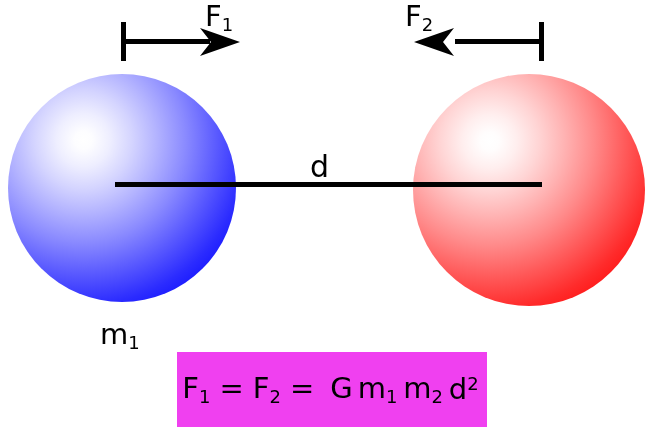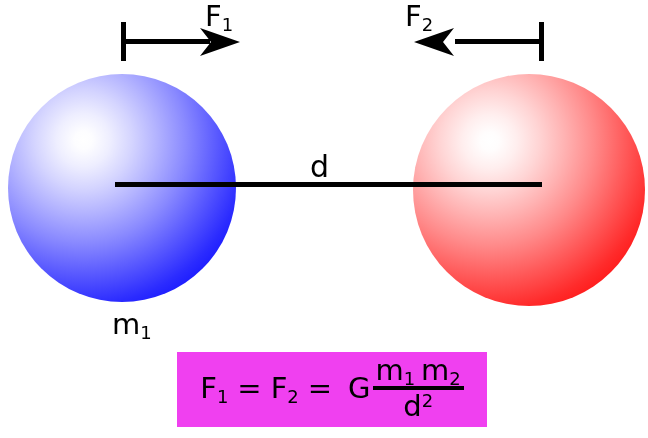--- a/index.html
+++ b/index.html
@@ -114,21 +114,21 @@
   #label-f2 { left: 405px; top: 2px; }
 
   
   .mass-label {
     position: absolute;
     font-size: 29px;
     color: #000000;
     line-height: 1;
     white-space: nowrap;
   }
-  #label-m1 { left: 100px; top: 310px; margin-left: 12px; }
+  #label-m1 { left: 100px; top: 320px; }
   #label-m2 { left: 516px; top: 310px; }
 
   sub {
     font-size: 0.62em;
     vertical-align: baseline;
     position: relative;
     top: 0.30em;
   }
   sup {
     font-size: 0.62em;
@@ -155,21 +155,21 @@
     font-size: 29px;
     color: #000000;
     line-height: 1;
     transform: translateY(-1px);
   }
   #formula .term { white-space: nowrap; }
   #formula .eq { margin: 0 9px; }
   #formula .gsym { margin-left: 7px; margin-right: 2px; }
   .fraction {
     display: inline-flex;
-    flex-direction: column;
+    flex-direction: row;
     align-items: center;
     vertical-align: middle;
   }
   .fraction .numer {
     padding: 0 3px 1px 3px;
     white-space: nowrap;
   }
   .fraction .bar {
     width: 100%;
     height: 4px;

